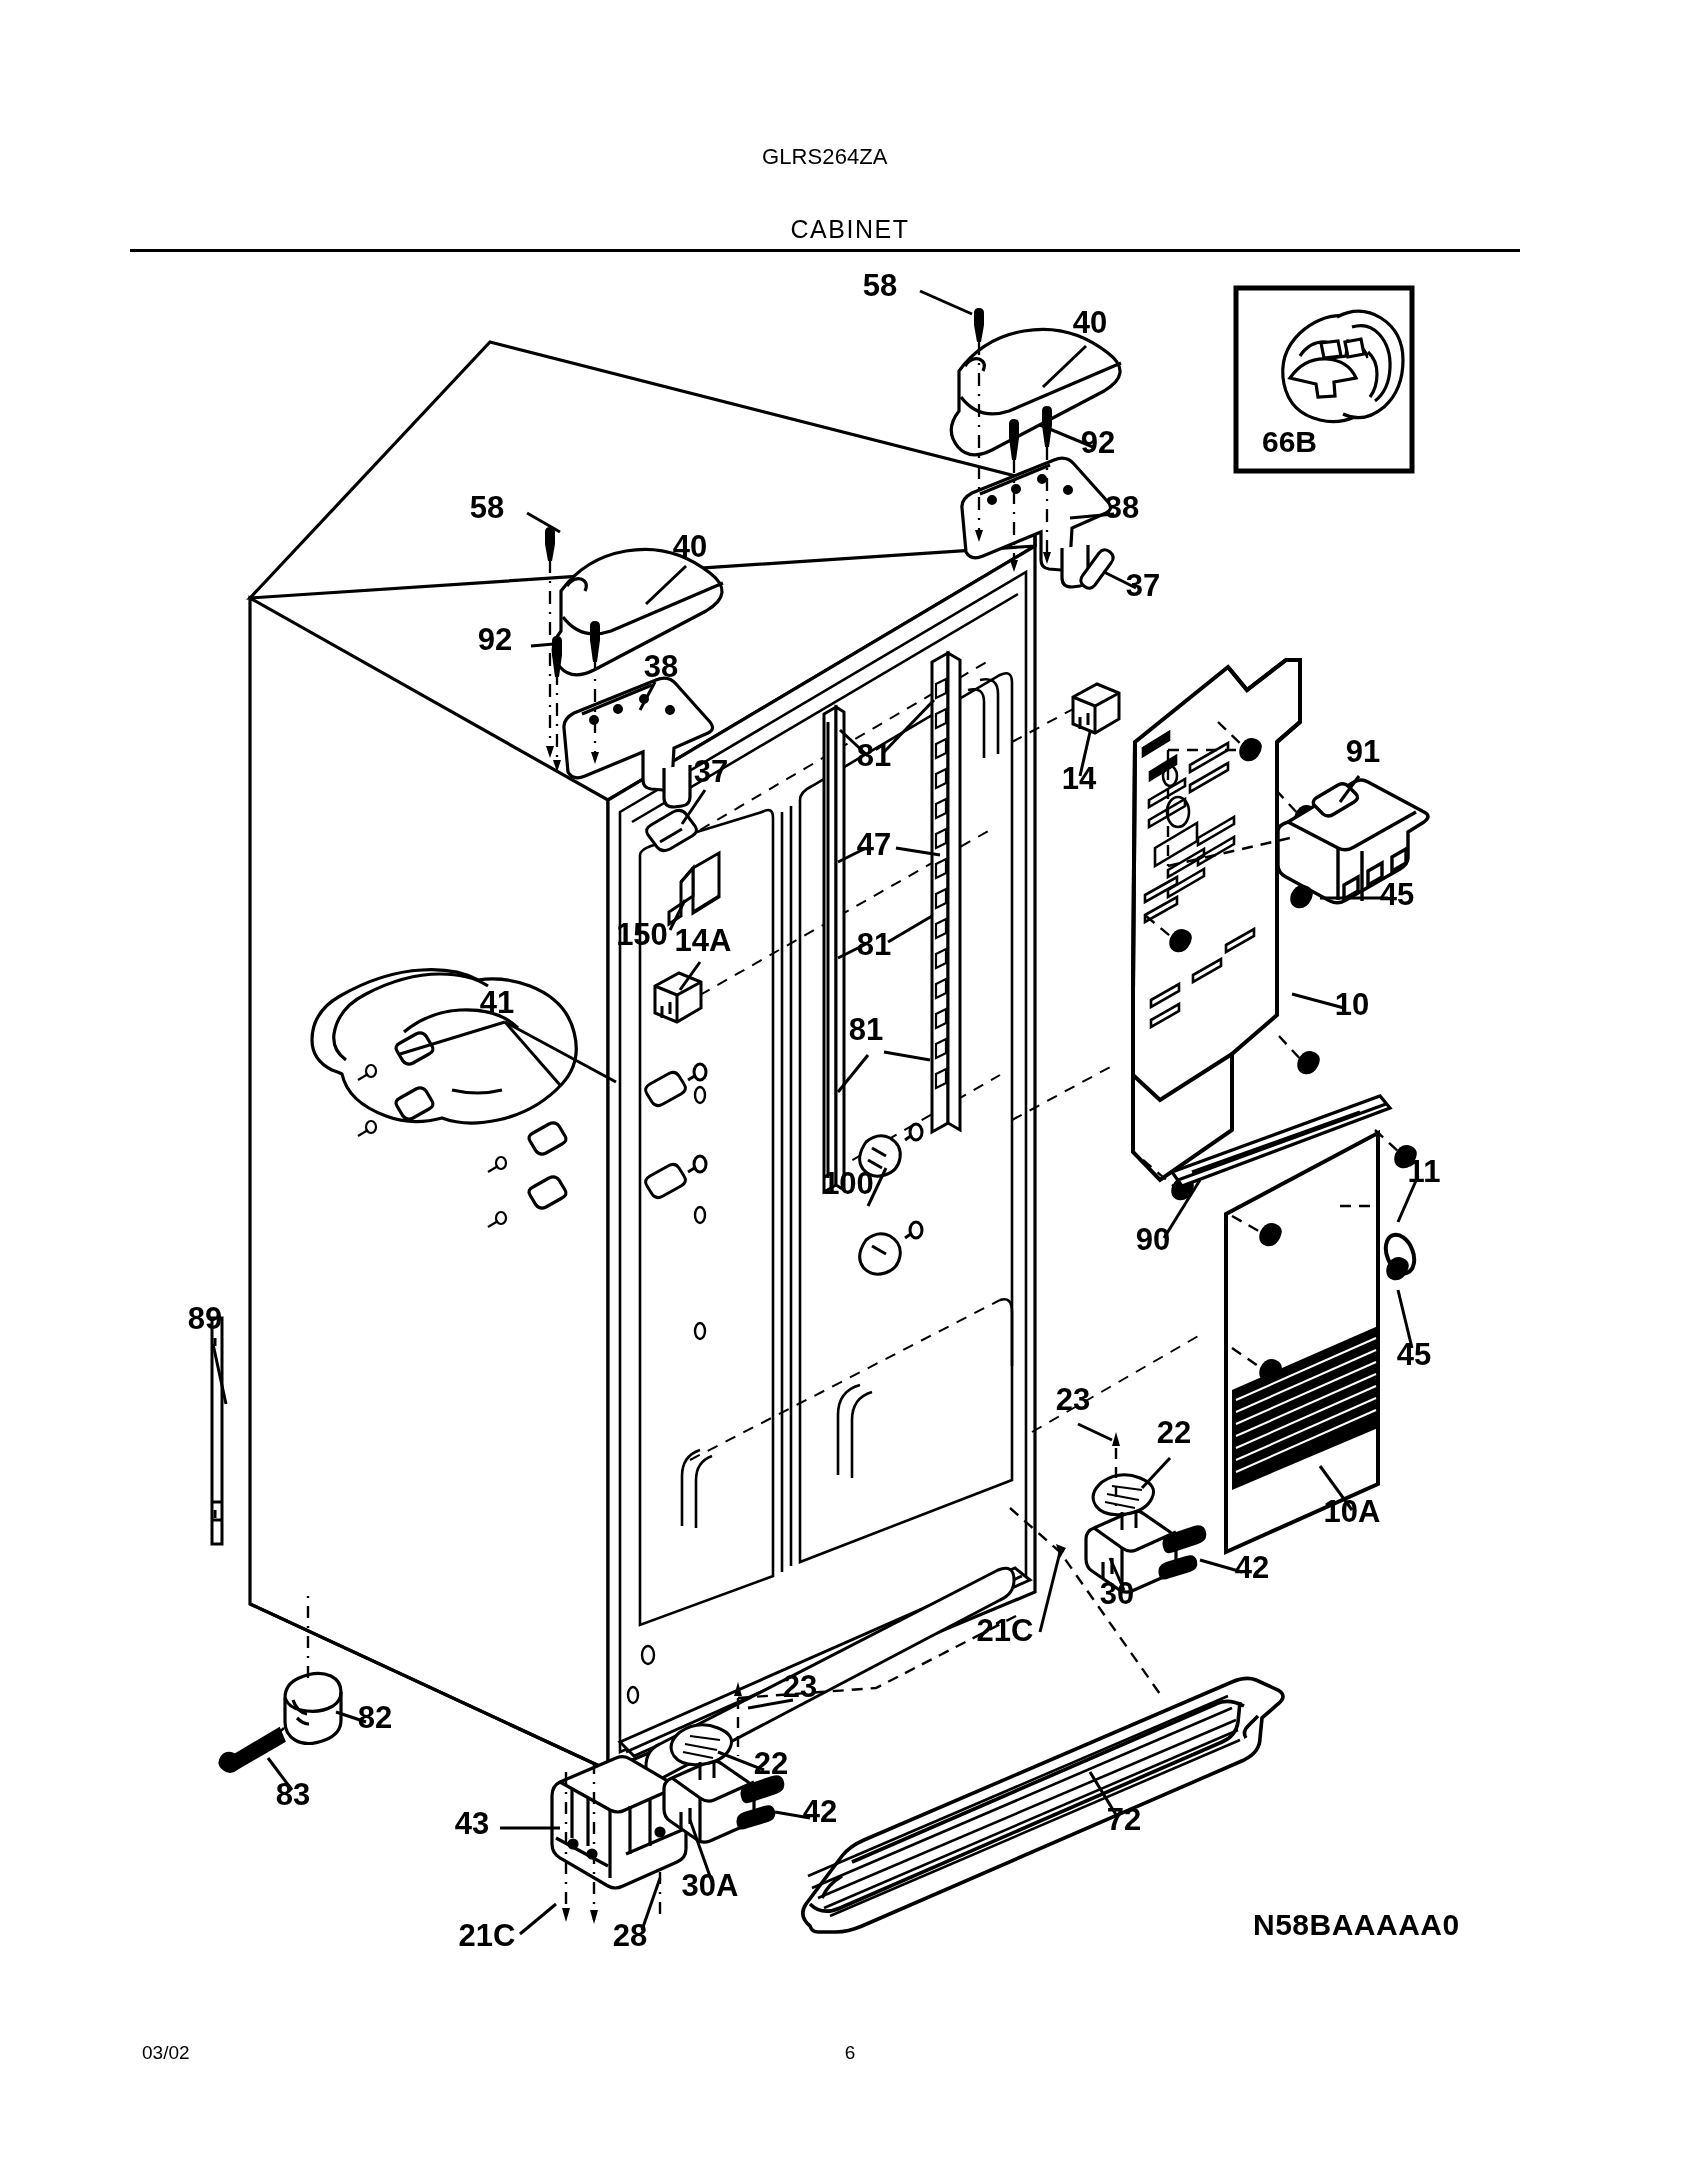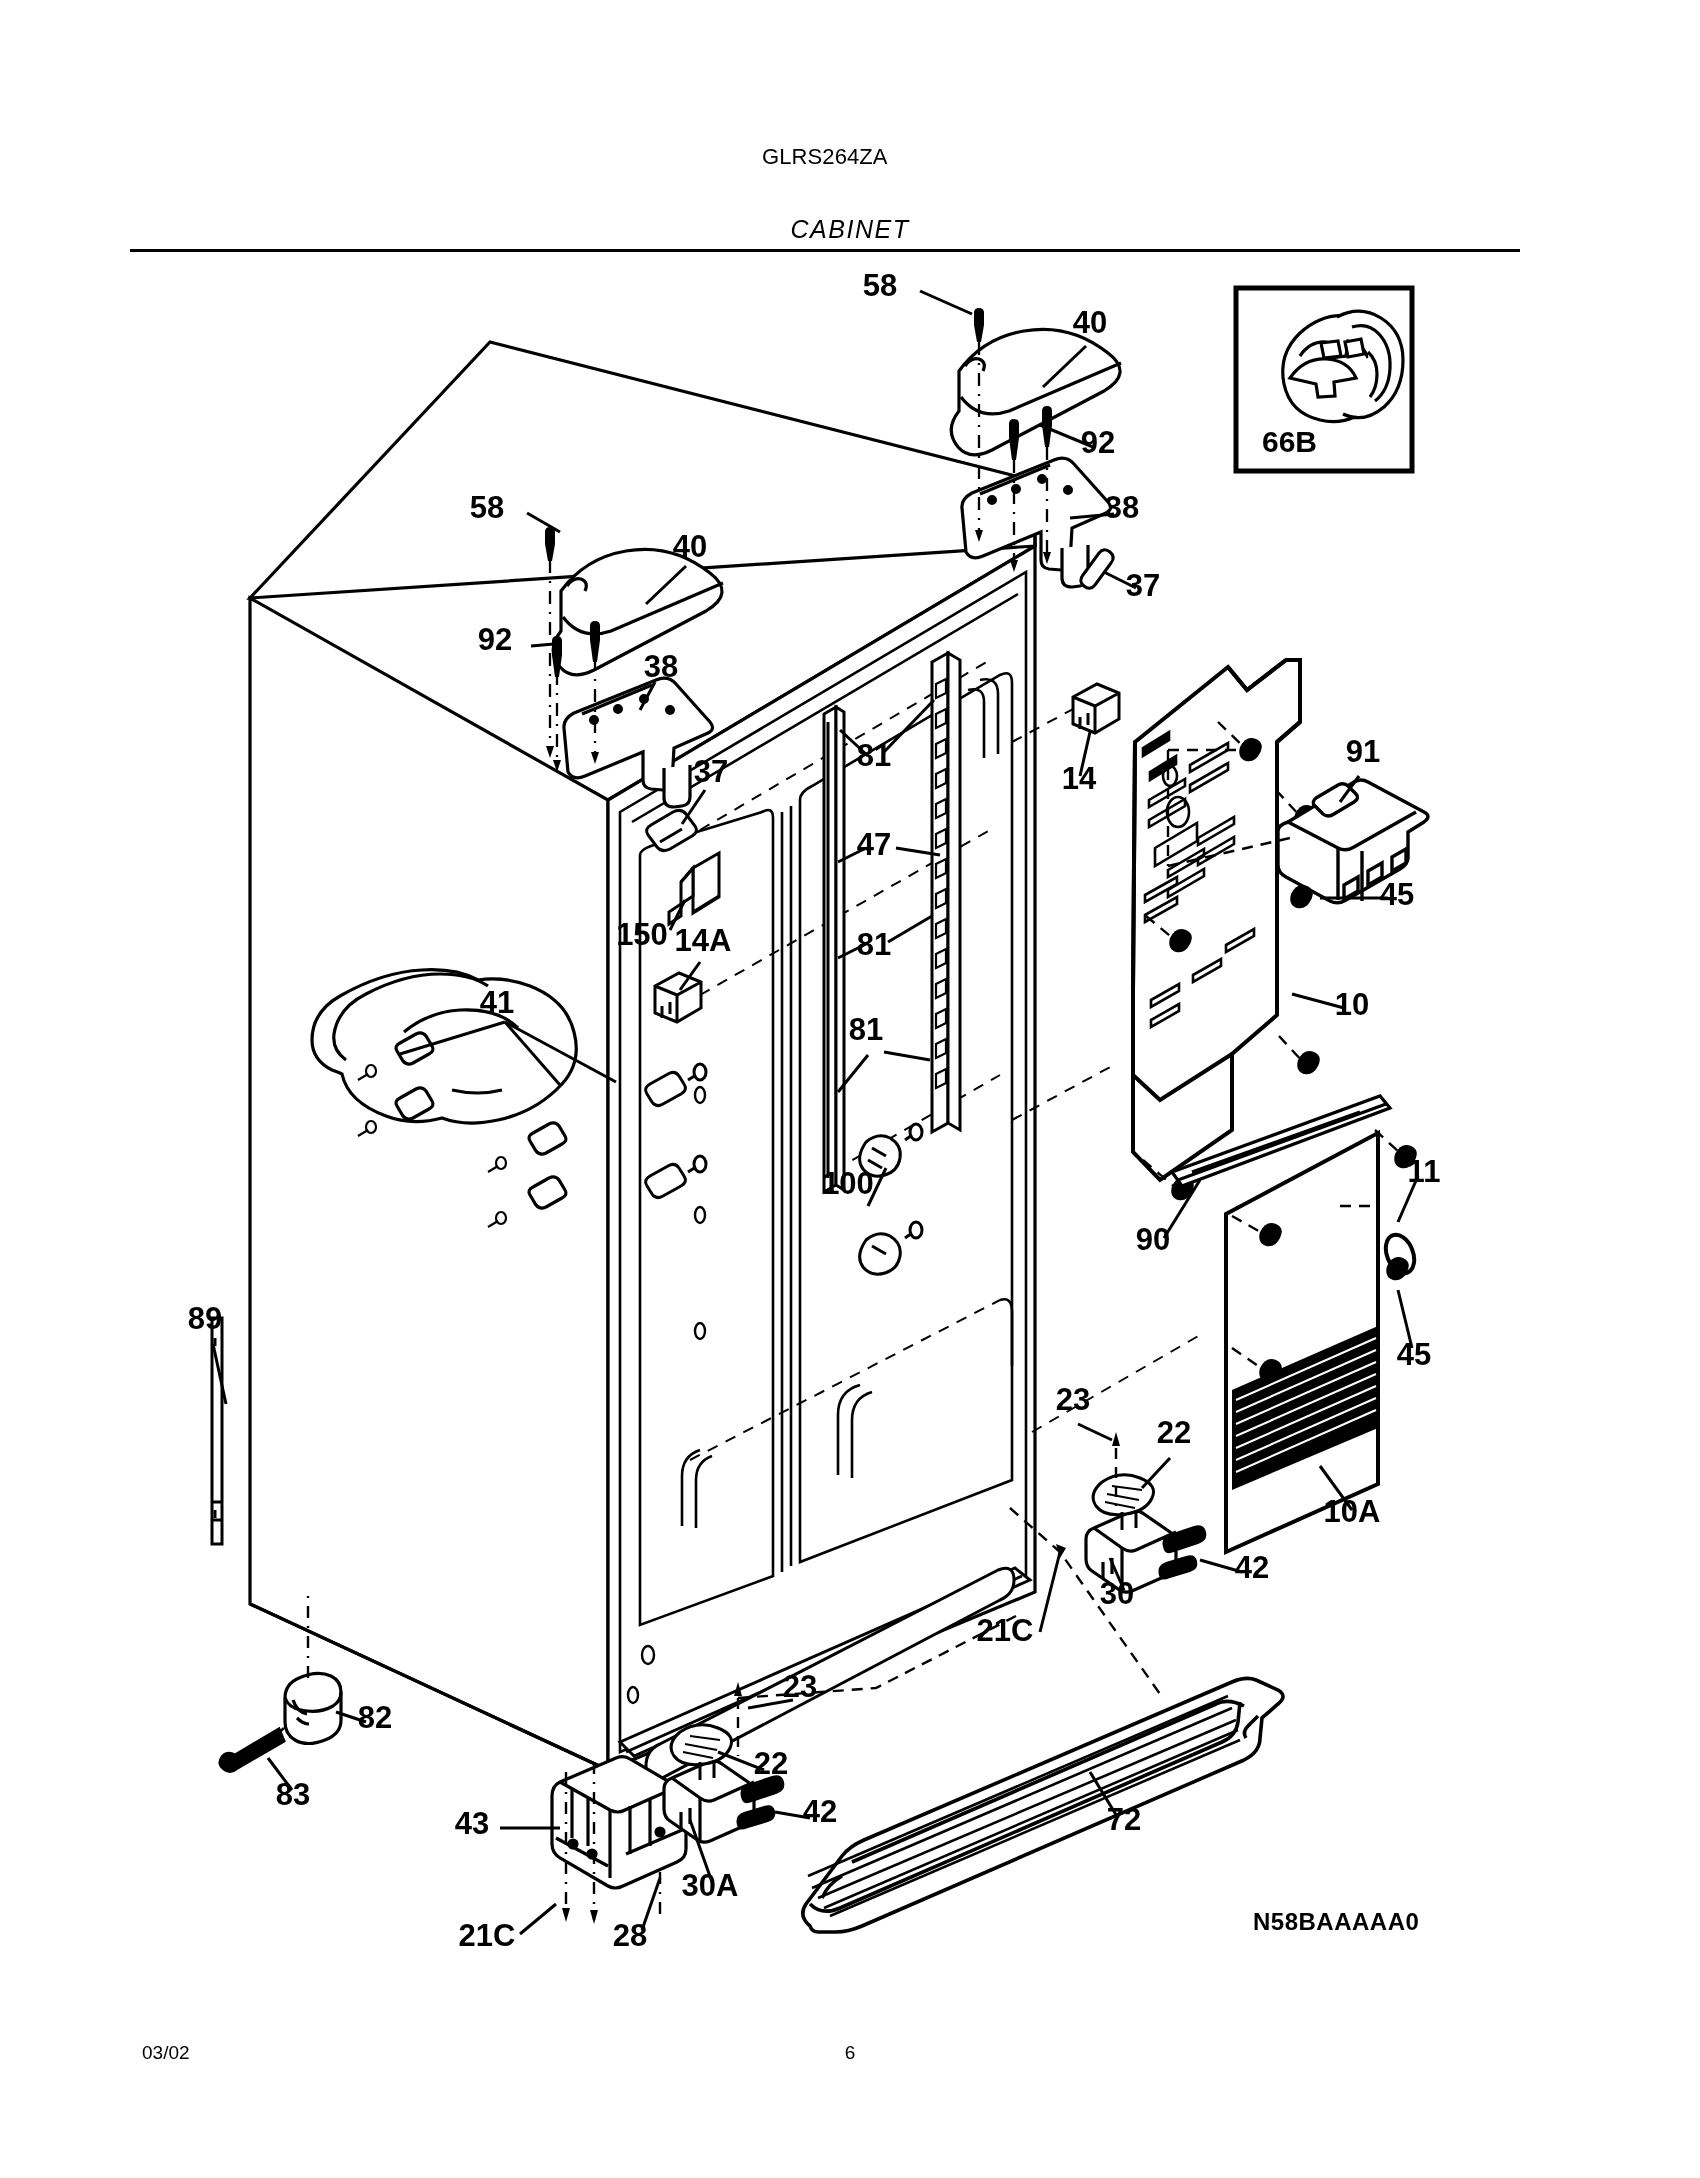--- a/index.html
+++ b/index.html
@@ -31,21 +31,20 @@
   }
   #pub-block { left: 150px; top: 140px; }
   #model-no  { left: 762px; top: 140px; }
   #sheet-title {
     position: absolute;
     left: 0; right: 0;
     top: 215px;
     text-align: center;
     font-size: 25px;
     letter-spacing: 1.5px;
-    font-style: italic;
   }
   #title-rule {
     position: absolute;
     left: 130px;
     top: 249px;
     width: 1390px;
     height: 3px;
     background: #000;
   }
   #diagram {
@@ -58,21 +57,21 @@
     position: absolute;
     font-size: 19px;
     white-space: pre;
   }
   #footer-date { left: 142px; top: 2042px; }
   #footer-page { left: 0; right: 0; top: 2042px; text-align: center; }
   #drawing-code {
     position: absolute;
     left: 1253px;
     top: 1908px;
-    font-size: 24px;
+    font-size: 30px;
     font-weight: bold;
     letter-spacing: 0.5px;
     white-space: pre;
   }
   svg text.cal {
     font-family: "Liberation Sans", sans-serif;
     font-weight: bold;
     font-size: 31px;
     fill: #000;
   }

